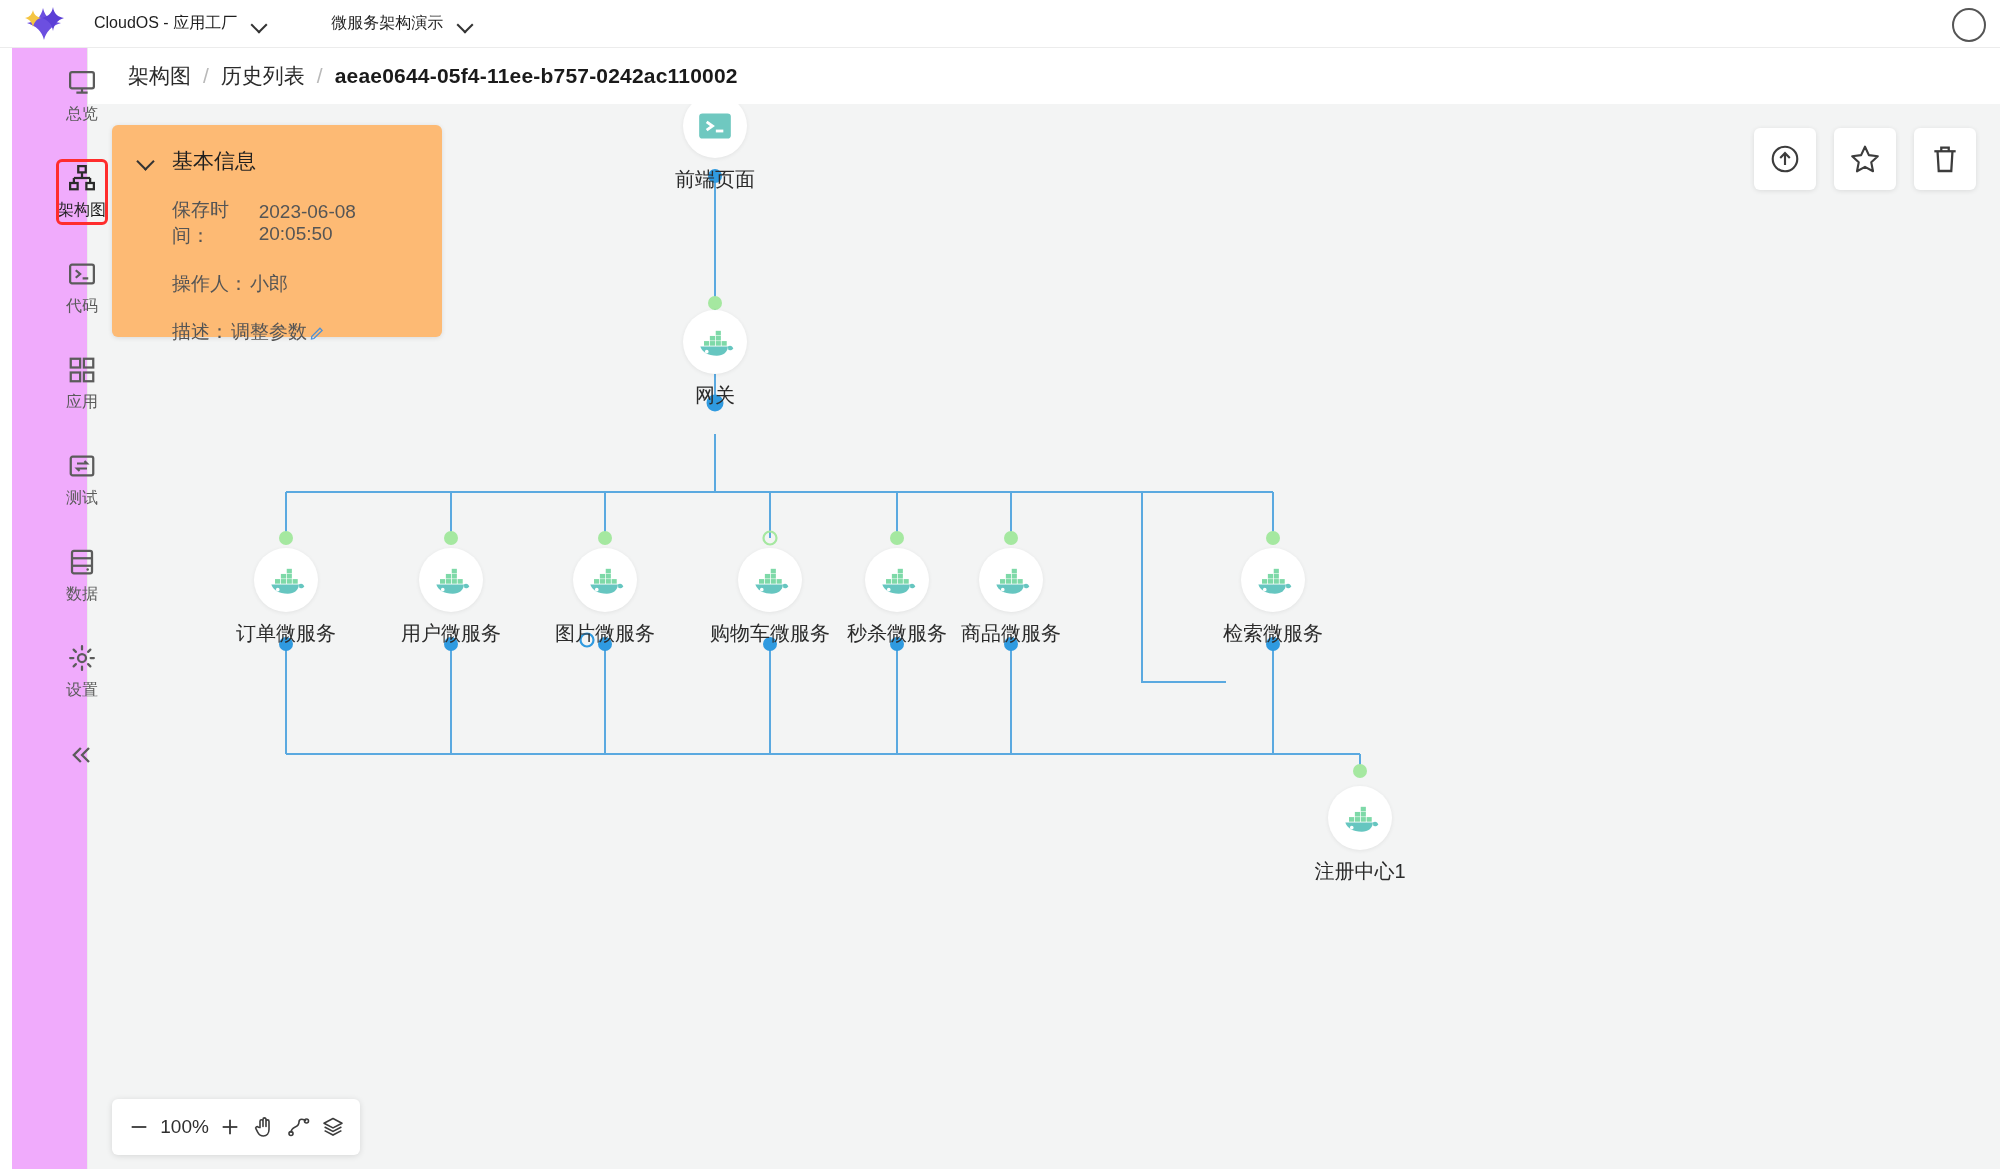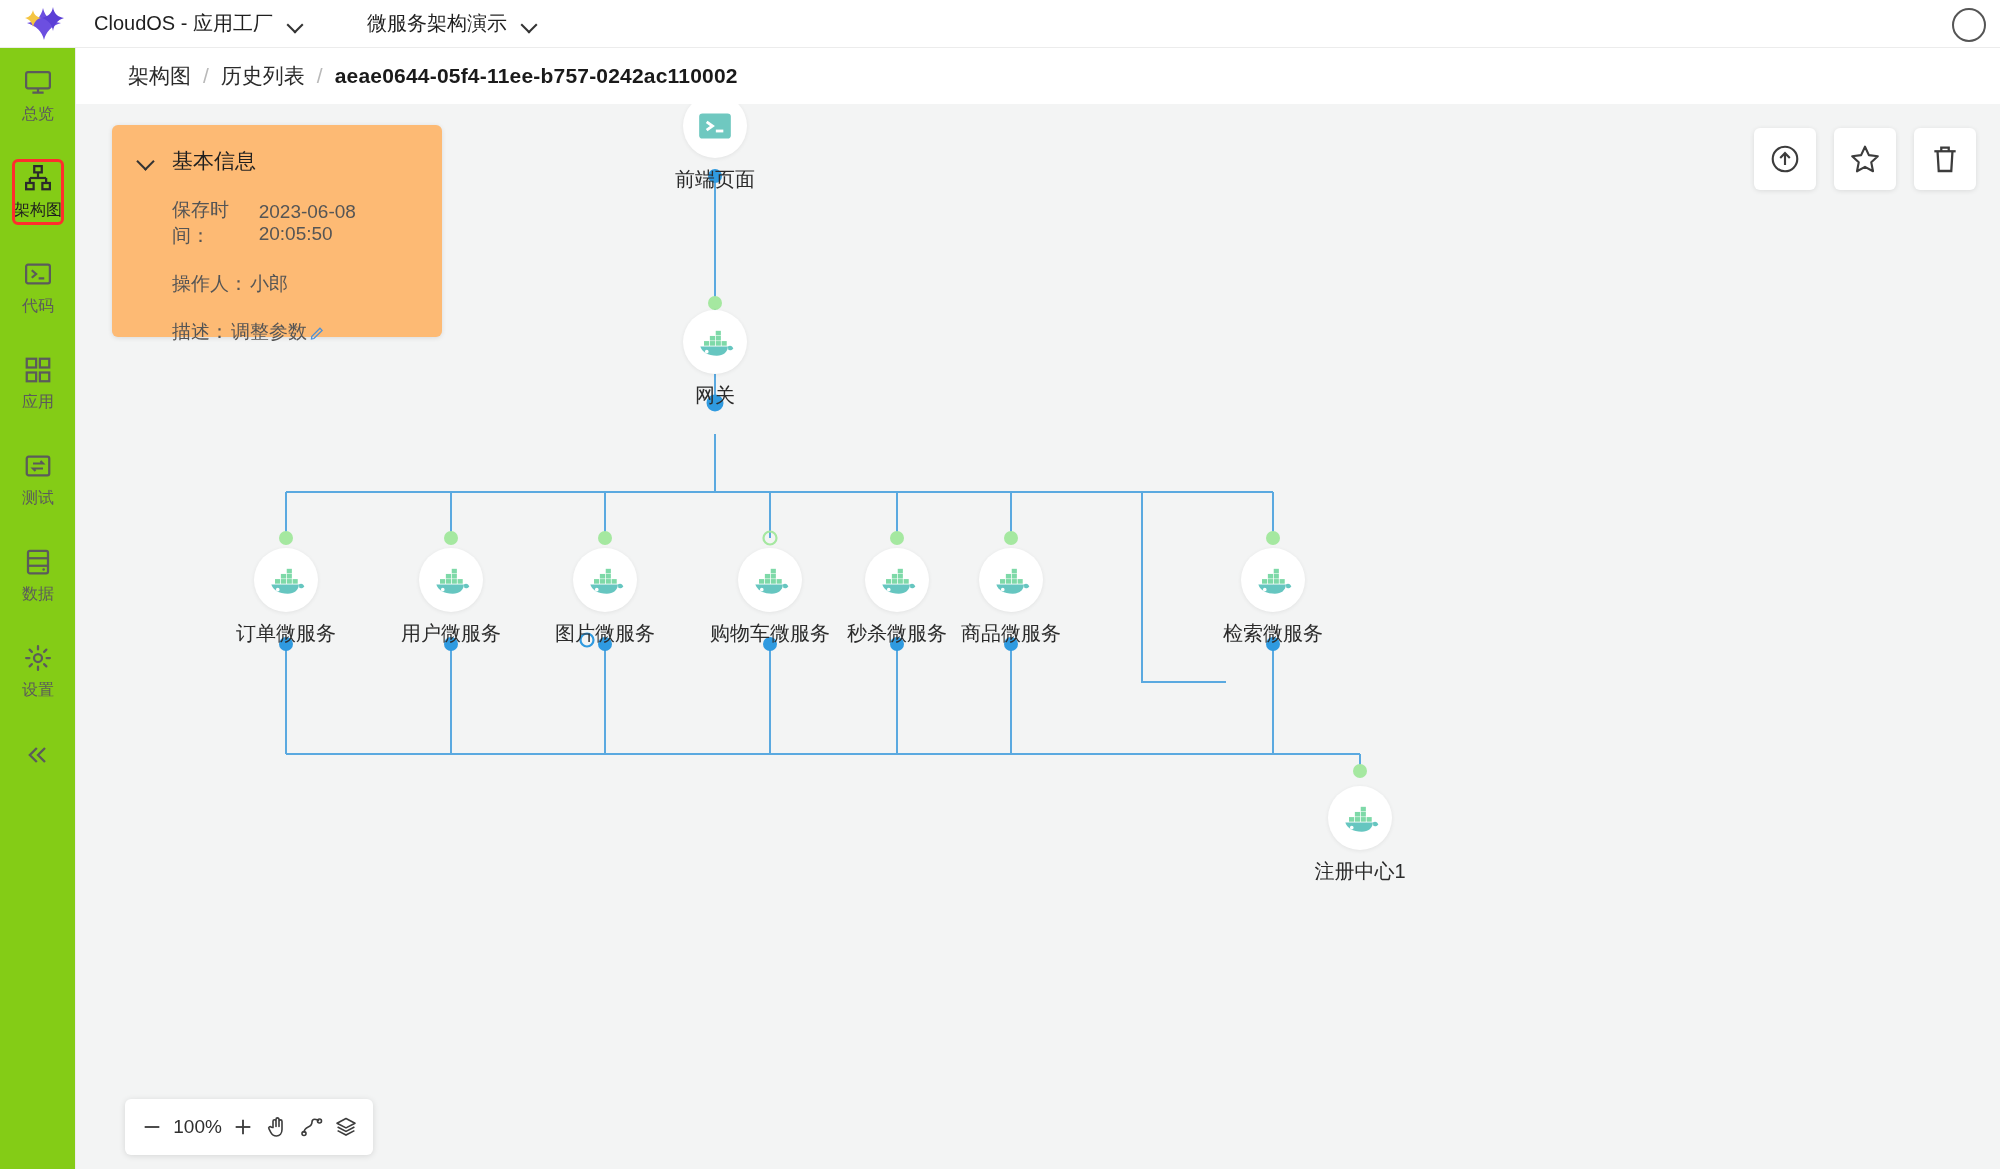--- a/index.html
+++ b/index.html
@@ -13,38 +13,38 @@
   
   .topbar {
     position: absolute; top: 0; left: 0; width: 2000px; height: 48px;
     background: #ffffff; border-bottom: 1px solid #ececec;
     display: flex; align-items: center; z-index: 40;
   }
   .logo-wrap { width: 88px; display: flex; align-items: center; justify-content: center; }
   .logo { position: relative; width: 42px; height: 36px; }
   .topbar-title {
     display: flex; align-items: center; gap: 14px;
-    font-size: 20px; color: #1f1f1f; margin-left: 6px;
+    font-size: 16px; color: #1f1f1f; margin-left: 6px;
   }
   .topbar-sep { width: 58px; }
   .chev-d { display:inline-block; width: 16px; height: 16px; position: relative; }
   .chev-d::before {
     content:""; position:absolute; left:2px; top:3px; width:10px; height:10px;
     border-right: 2px solid #333; border-bottom: 2px solid #333;
     transform: rotate(45deg);
   }
   .avatar-right {
     position: absolute; right: 14px; top: 8px; width: 34px; height: 34px;
     border-radius: 50%; border: 2px solid #555;
   }
 
   
   .rail {
-    position: absolute; top: 48px; left: 0; width: 76px; height: 1121px;
-    background: #84cc16; border-right: 1px solid #ececec; z-index: 30;
+    position: absolute; top: 48px; left: 12px; width: 76px; height: 1121px;
+    background: #f0abfc; border-right: 1px solid #ececec; z-index: 30; padding-left: 32px;
   }
   .rail-item {
     width: 76px; height: 96px; display: flex; flex-direction: column;
     align-items: center; justify-content: center; gap: 7px;
     color: #5b5b5b; font-size: 16px; cursor: pointer;
   }
   .rail-item.active { color: #1f1f1f; }
   .rail-item.active .rail-hl {
     position: absolute; left: 12px; width: 52px; height: 66px;
     border: 3px solid #ff2d2d; border-radius: 6px; pointer-events: none;
@@ -104,21 +104,21 @@
     width: 64px; height: 64px; margin: 0 auto; border-radius: 50%;
     background: #fff; display: flex; align-items: center; justify-content: center;
     box-shadow: 0 1px 4px rgba(0,0,0,.07);
   }
   .node-label { margin-top: 8px; font-size: 20px; color: #2b2b2b; white-space: nowrap; }
 
   
   .zoombar {
     position: absolute; left: 36px; bottom: 14px; height: 56px; width: 248px;
     background: #fff; border-radius: 6px; box-shadow: 0 1px 6px rgba(0,0,0,.12);
-    display: flex; align-items: center; padding: 0 14px; gap: 8px; margin-left: 13px;
+    display: flex; align-items: center; padding: 0 14px; gap: 8px;
   }
   .zb-btn {
     width: 34px; height: 34px; display:flex; align-items:center; justify-content:center;
     color:#3c3c3c; cursor: pointer; border-radius: 4px;
   }
   .zb-pct { font-size: 19px; color: #2f2f2f; width: 58px; text-align: center; }
 </style>
 </head>
 <body>
 

